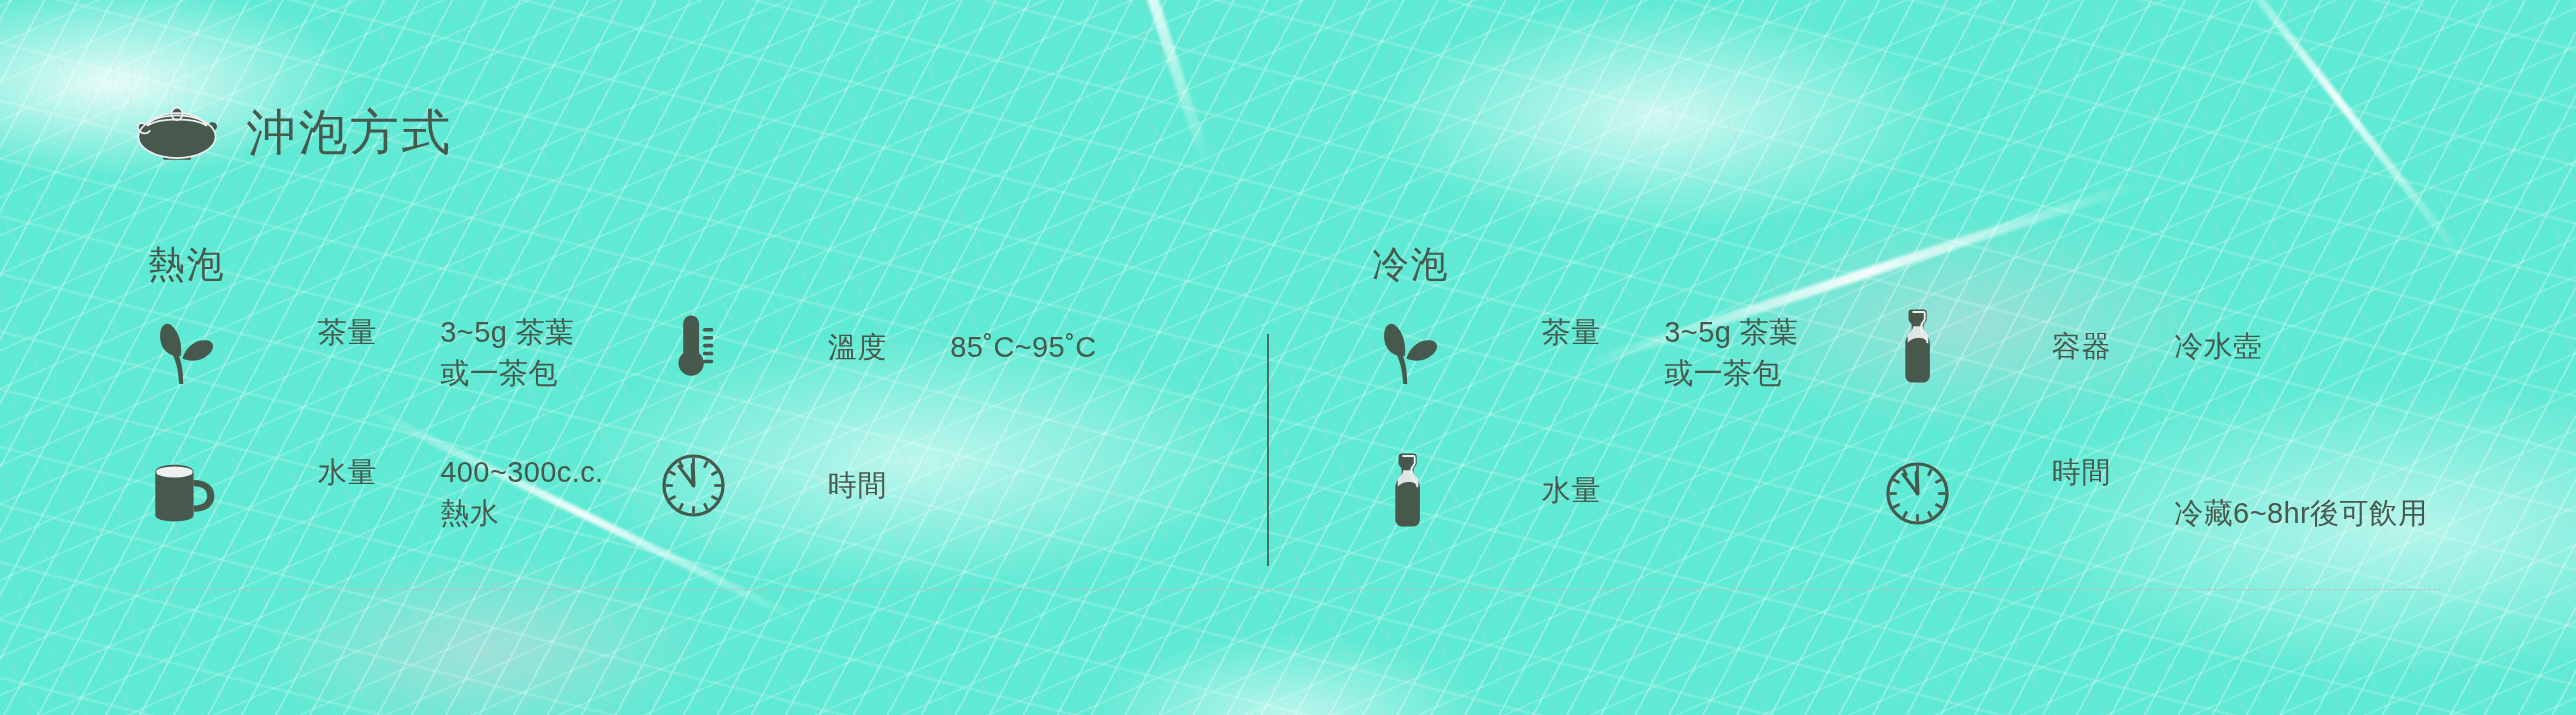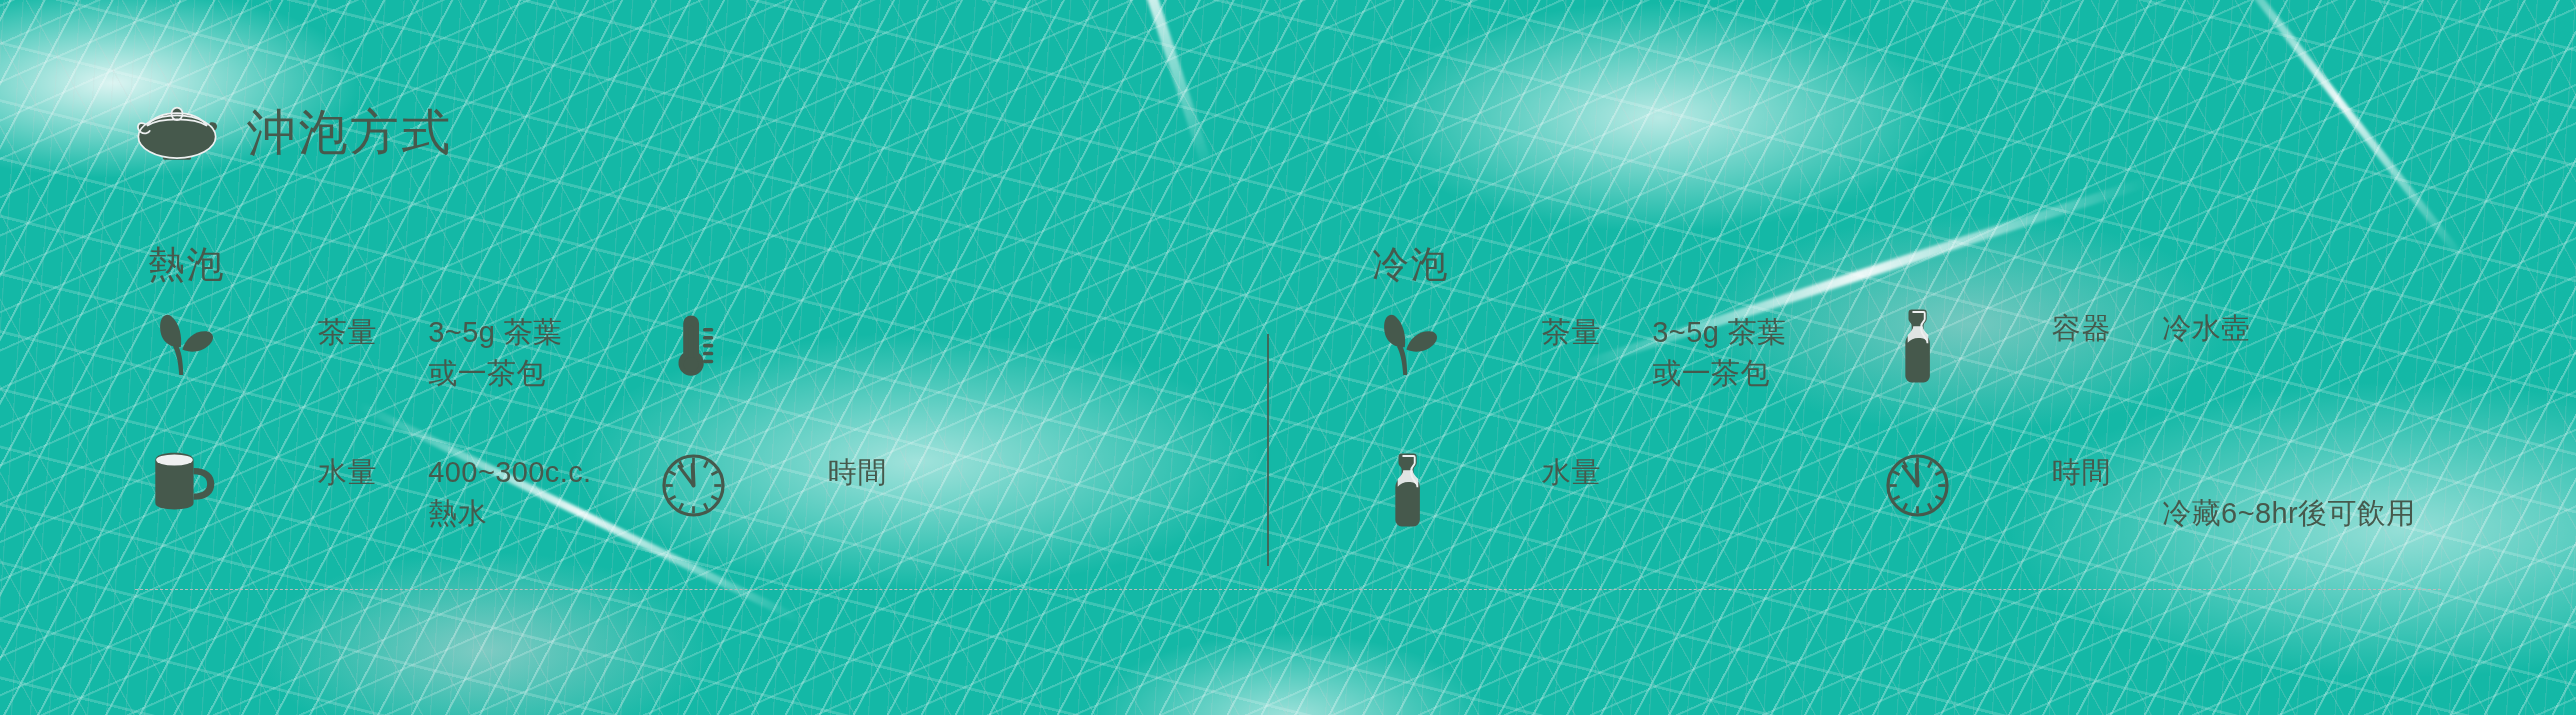--- a/index.html
+++ b/index.html
@@ -12,21 +12,21 @@
     overflow: hidden;
     font-family: "Liberation Sans", "DejaVu Sans", sans-serif;
     background-color: #e7e9e9;
     position: relative;
   }
 
   
   #page {
     position: absolute;
     inset: 0;
-    background-color: #14b8a6;
+    background-color: #5eead4;
     overflow: hidden;
   }
   .tex {
     position: absolute;
     inset: -10%;
     pointer-events: none;
   }
   .tex1 {
     background-image:
       radial-gradient(ellipse 413px 159px at 12% 18%, rgba(255,255,255,.85), rgba(255,255,255,0) 60%),
@@ -82,21 +82,21 @@
     letter-spacing: 1.6px;
     line-height: 1;
     white-space: nowrap;
   }
   #hot-title  { left: 148px;  top: 246px; font-family: Liberation Serif, serif; }
   #cold-title { left: 1372px; top: 246px; font-family: Liberation Serif, serif; }
 
   .row {
     position: absolute;
     display: flex;
-    align-items: flex-start;
+    align-items: center;
     white-space: nowrap;
     gap: 36px;
   }
   .row .icon {
     flex: 0 0 auto;
     display: flex;
     align-items: center;
     justify-content: center;
   }
   .row .txt {
@@ -106,20 +106,21 @@
     font-size: 29px;
     line-height: 41px;
   }
   .row .label {
     flex: 0 0 auto;
     letter-spacing: 0.8px;
   }
   .row .value {
     flex: 0 0 auto;
     letter-spacing: 0.4px;
+    margin-left: 12px;
   }
 
   
   #r-hot-amount { left: 142px;  top: 312px; }
   #r-hot-water  { left: 142px;  top: 452px; }
   #r-hot-temp   { left: 652px;  top: 312px; }
   #r-hot-time   { left: 652px;  top: 452px; }
   #r-cold-amount{ left: 1366px; top: 312px; }
   #r-cold-water { left: 1366px; top: 452px; }
   #r-cold-vessel{ left: 1876px; top: 308px; }
@@ -220,20 +221,27 @@
           <circle cx="28" cy="66" r="9.5"></circle>
           <rect x="43" y="20" width="13" height="4.5" rx="2"></rect>
           <rect x="43" y="30" width="13" height="4.5" rx="2"></rect>
           <rect x="43" y="40" width="13" height="4.5" rx="2"></rect>
           <rect x="43" y="50" width="13" height="4.5" rx="2"></rect>
           <rect x="43" y="60" width="13" height="4.5" rx="2"></rect>
         </g>
       </svg>
     </span>
     <span class="gap-sm"></span>
+    <span class="txt">
+      <span class="label">溫度</span>
+      <span class="gap-lg"></span>
+      <span class="value">
+        <span>85˚C~95˚C</span>
+      </span>
+    </span>
   </div>
 
   <div class="row" id="r-hot-water">
     <span class="icon ib-100">
       <svg width="64" height="59" viewBox="0 0 80 74">
         <g fill="#46594c">
           <path d="M4 10 C4 4 16 1 28 1 C40 1 52 4 52 10 L52 64 C52 70 40 72 28 72 C16 72 4 70 4 64 Z"></path>
           <path d="M52 20 C70 20 78 29 78 40 C78 51 70 60 52 60 L52 52 C64 52 69 47 69 40 C69 33 64 28 52 28 Z"></path>
           <ellipse cx="28" cy="10" rx="23" ry="7" fill="#eef0f0"></ellipse>
         </g>

